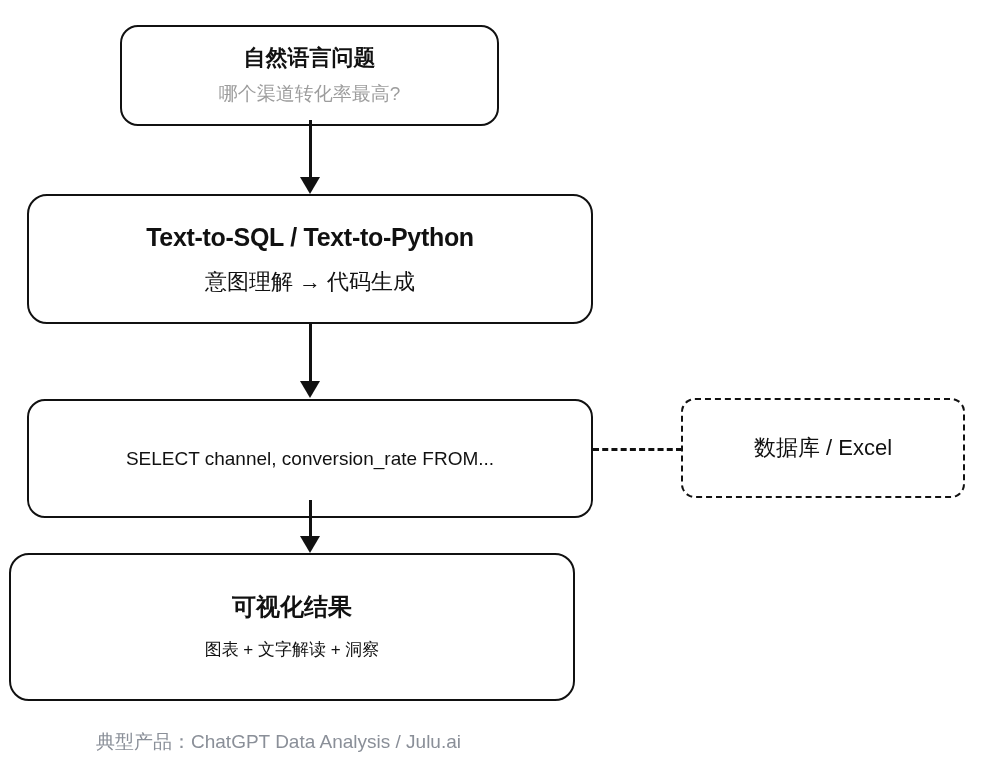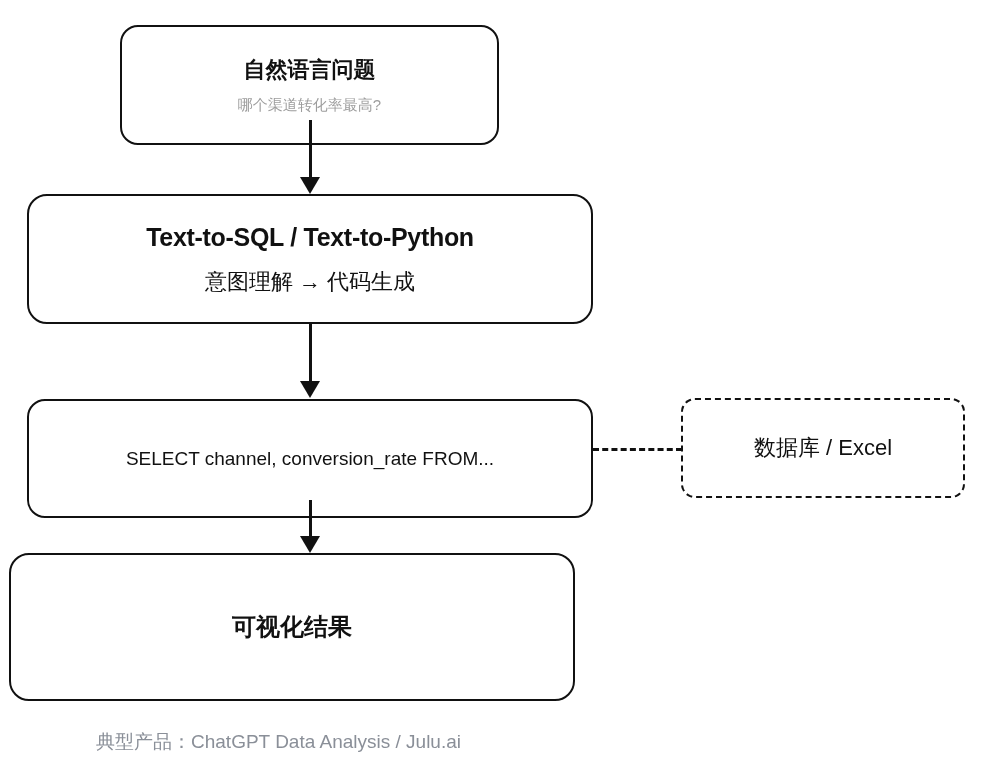--- a/index.html
+++ b/index.html
@@ -45,23 +45,23 @@
     color: #111111;
     line-height: 1.25;
     white-space: nowrap;
   }
   .node-sub {
     line-height: 1.3;
     white-space: nowrap;
   }
 
   
-  #node-question      { left: 120px; top: 25px;  width: 379px; height: 120px; border-radius: 18px; }
+  #node-question      { left: 120px; top: 25px;  width: 379px; height: 101px; border-radius: 18px; }
   #node-question .node-title { font-size: 22px; }
-  #node-question .node-sub   { font-size: 15px; color: #9d9d9d; margin-top: 11px; }
+  #node-question .node-sub   { font-size: 19px; color: #9d9d9d; margin-top: 11px; }
 
   
   #node-engine        { left: 27px;  top: 194px; width: 566px; height: 130px; border-radius: 20px; }
   #node-engine .node-title { font-size: 25px; letter-spacing: -0.3px; }
   #node-engine .node-sub   { font-size: 22px; color: #111111; margin-top: 15px; }
 
   
   #node-sql           { left: 27px;  top: 399px; width: 566px; height: 119px; border-radius: 18px; }
   #node-sql .node-title { font-size: 19px; font-weight: normal; }
 
@@ -163,17 +163,18 @@
     <div class="node-title">数据库 / Excel</div>
   </div>
 
   <div class="connector" id="arrow-3">
     <div class="conn-line"></div>
     <div class="conn-head"></div>
   </div>
 
   <div class="node" id="node-result">
     <div class="node-title">可视化结果</div>
+    <div class="node-sub">图表 + 文字解读 + 洞察</div>
   </div>
 
   <div id="caption">典型产品：ChatGPT Data Analysis / Julu.ai</div>
 
 </div>
 
 </body></html>

